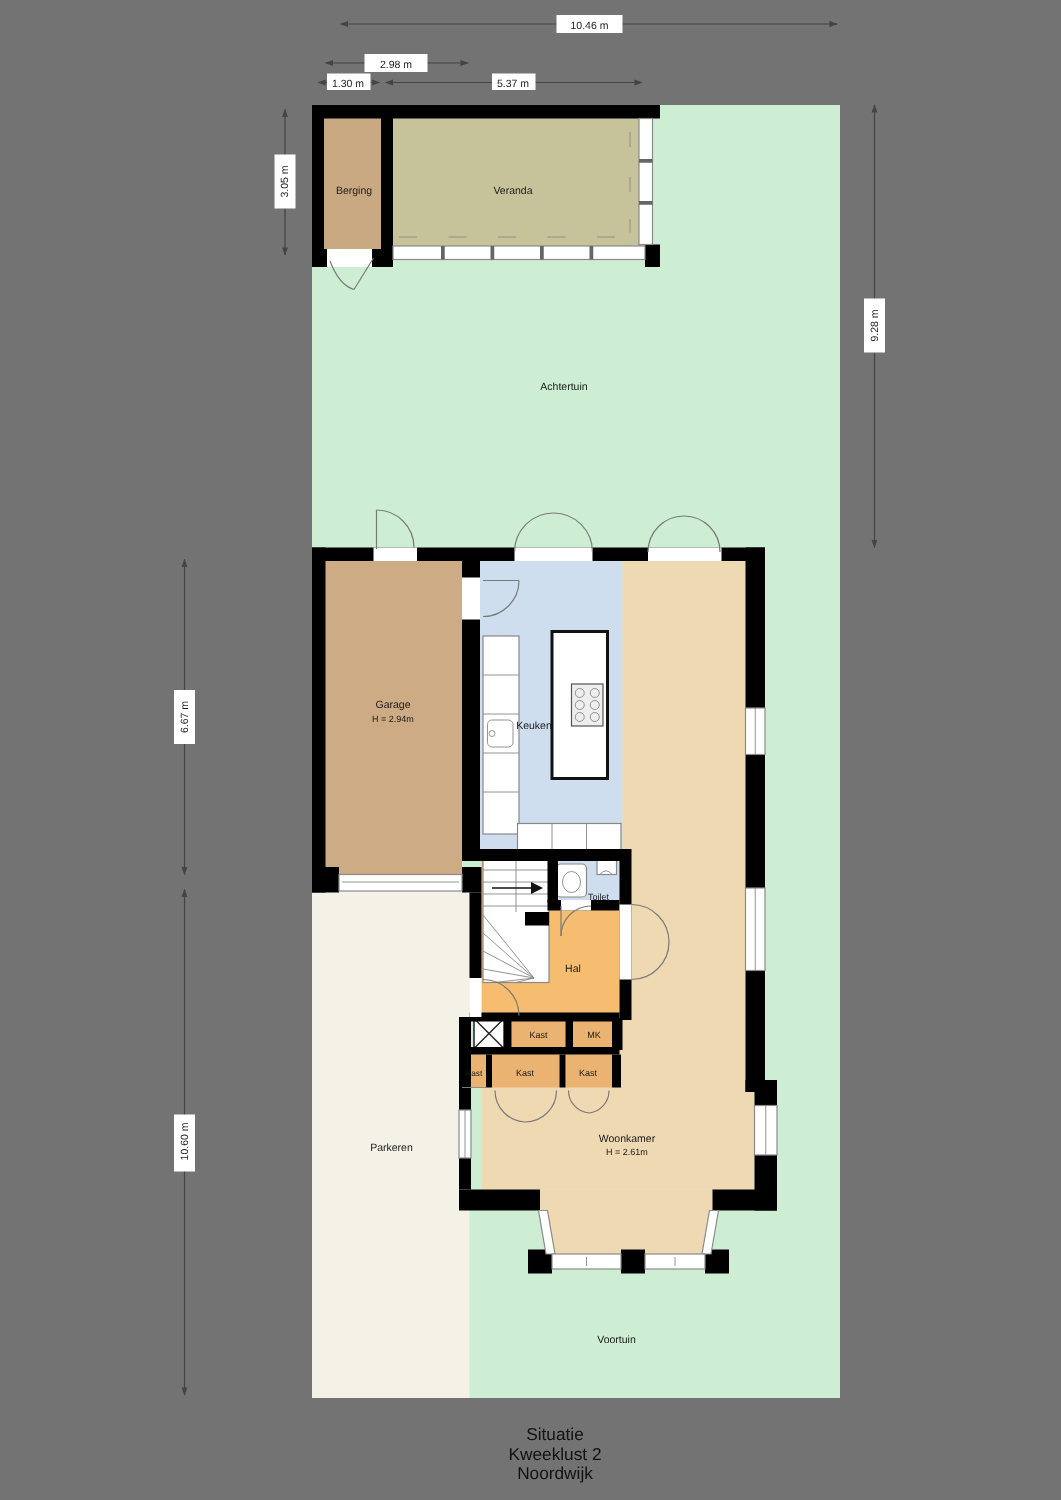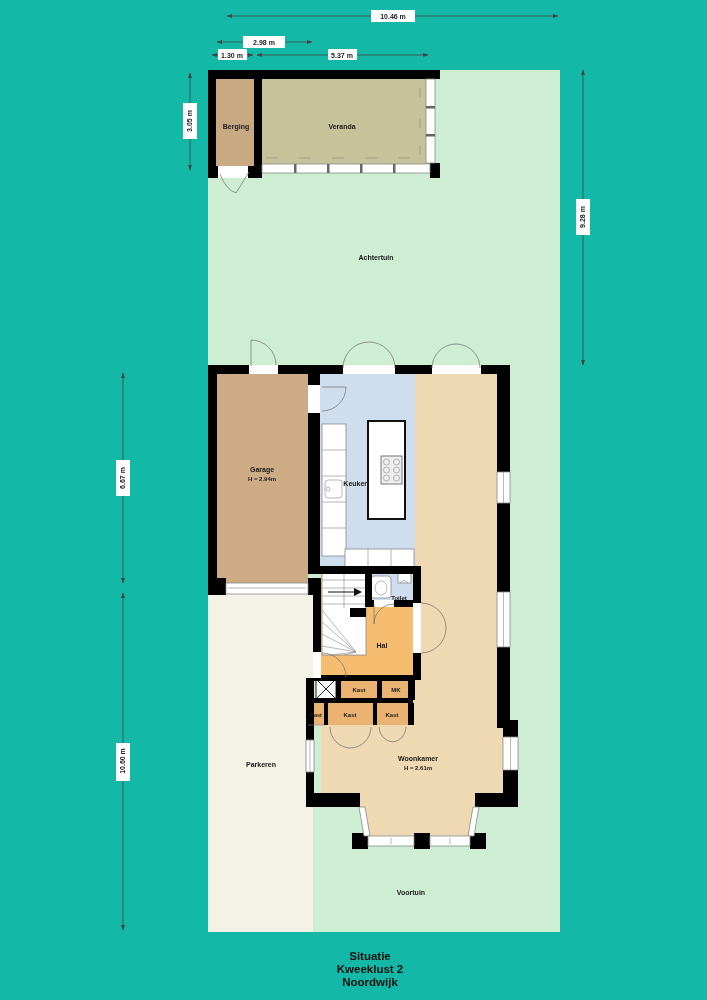--- a/index.html
+++ b/index.html
@@ -1,17 +1,17 @@
 <!DOCTYPE html>
 <html><head>
 <meta charset="utf-8">
 <style>
   html,body{margin:0;padding:0;background:#ffffff;}
-  .canvas{position:relative;width:707px;height:1000px;background:#14b8a6;overflow:hidden;
-          font-family:"Liberation Sans", sans-serif;font-weight:bold;}
+  .canvas{position:relative;width:707px;height:1000px;background:#737373;overflow:hidden;
+          font-family:"Liberation Sans", sans-serif;}
   svg{position:absolute;left:0;top:0;}
   svg text{font-family:"Liberation Sans", sans-serif;fill:#1a1a1a;}
   .room-label{font-size:7px;}
   .room-label-sm{font-size:6px;}
   .room-label-xs{font-size:5.5px;}
   .dim-label{font-size:7px;fill:#222;}
   .title-line{font-size:11.5px;fill:#111;}
   .wall{fill:#000000;}
   .win{fill:#ffffff;stroke:#8a8a8a;stroke-width:0.8;}
   .doorarc{fill:none;stroke:#7a7a7a;stroke-width:0.8;}

